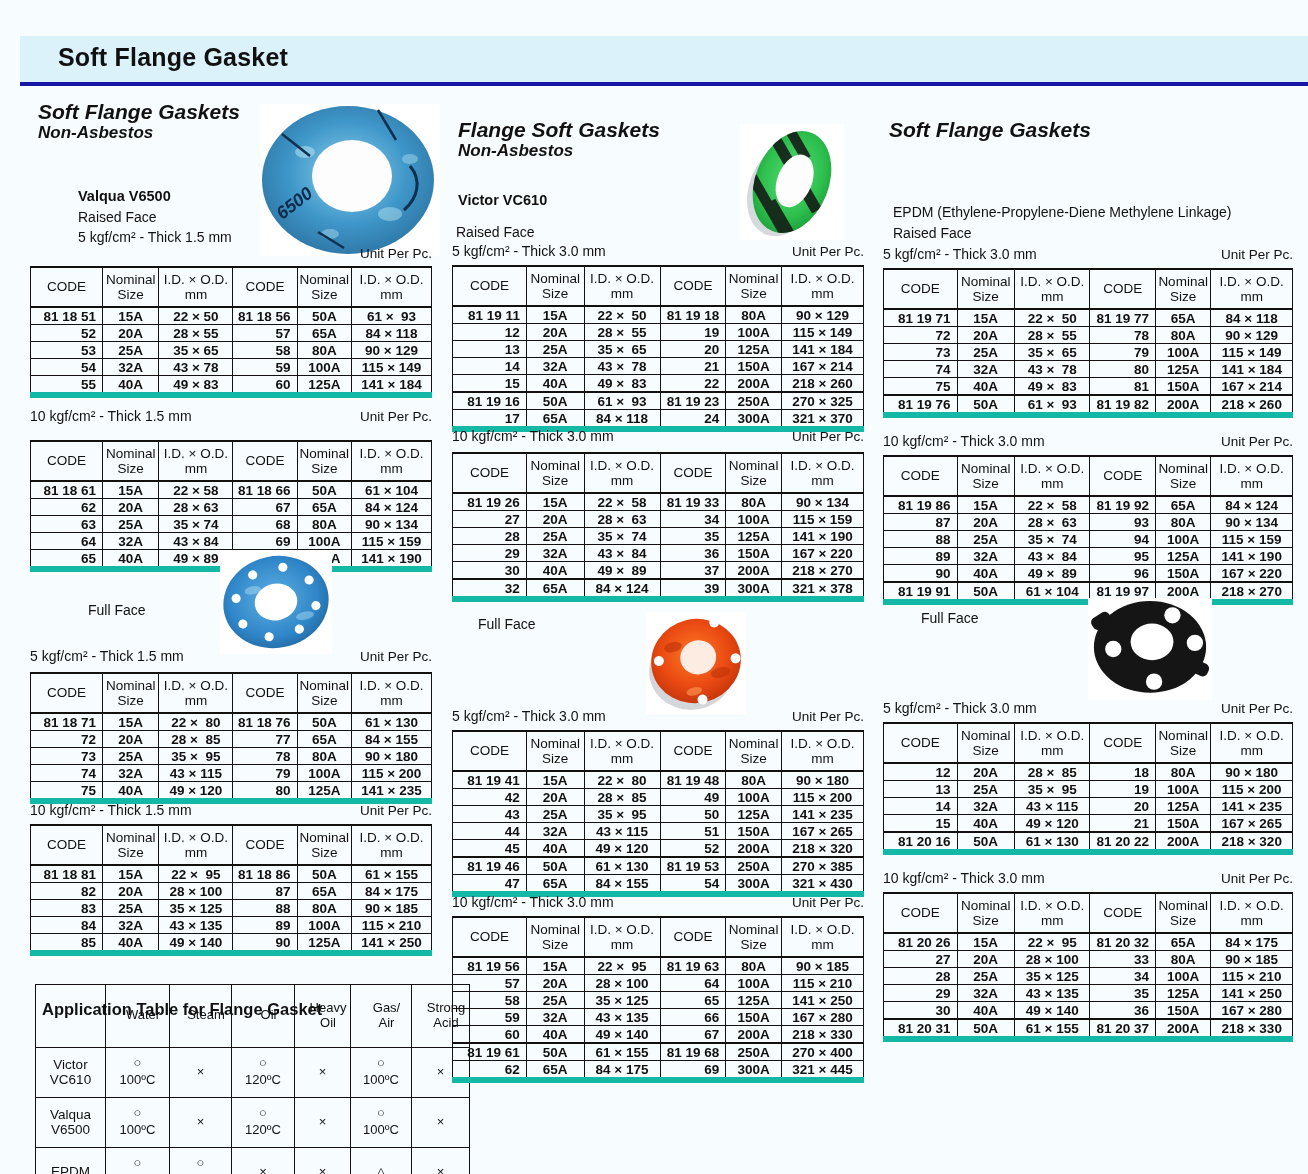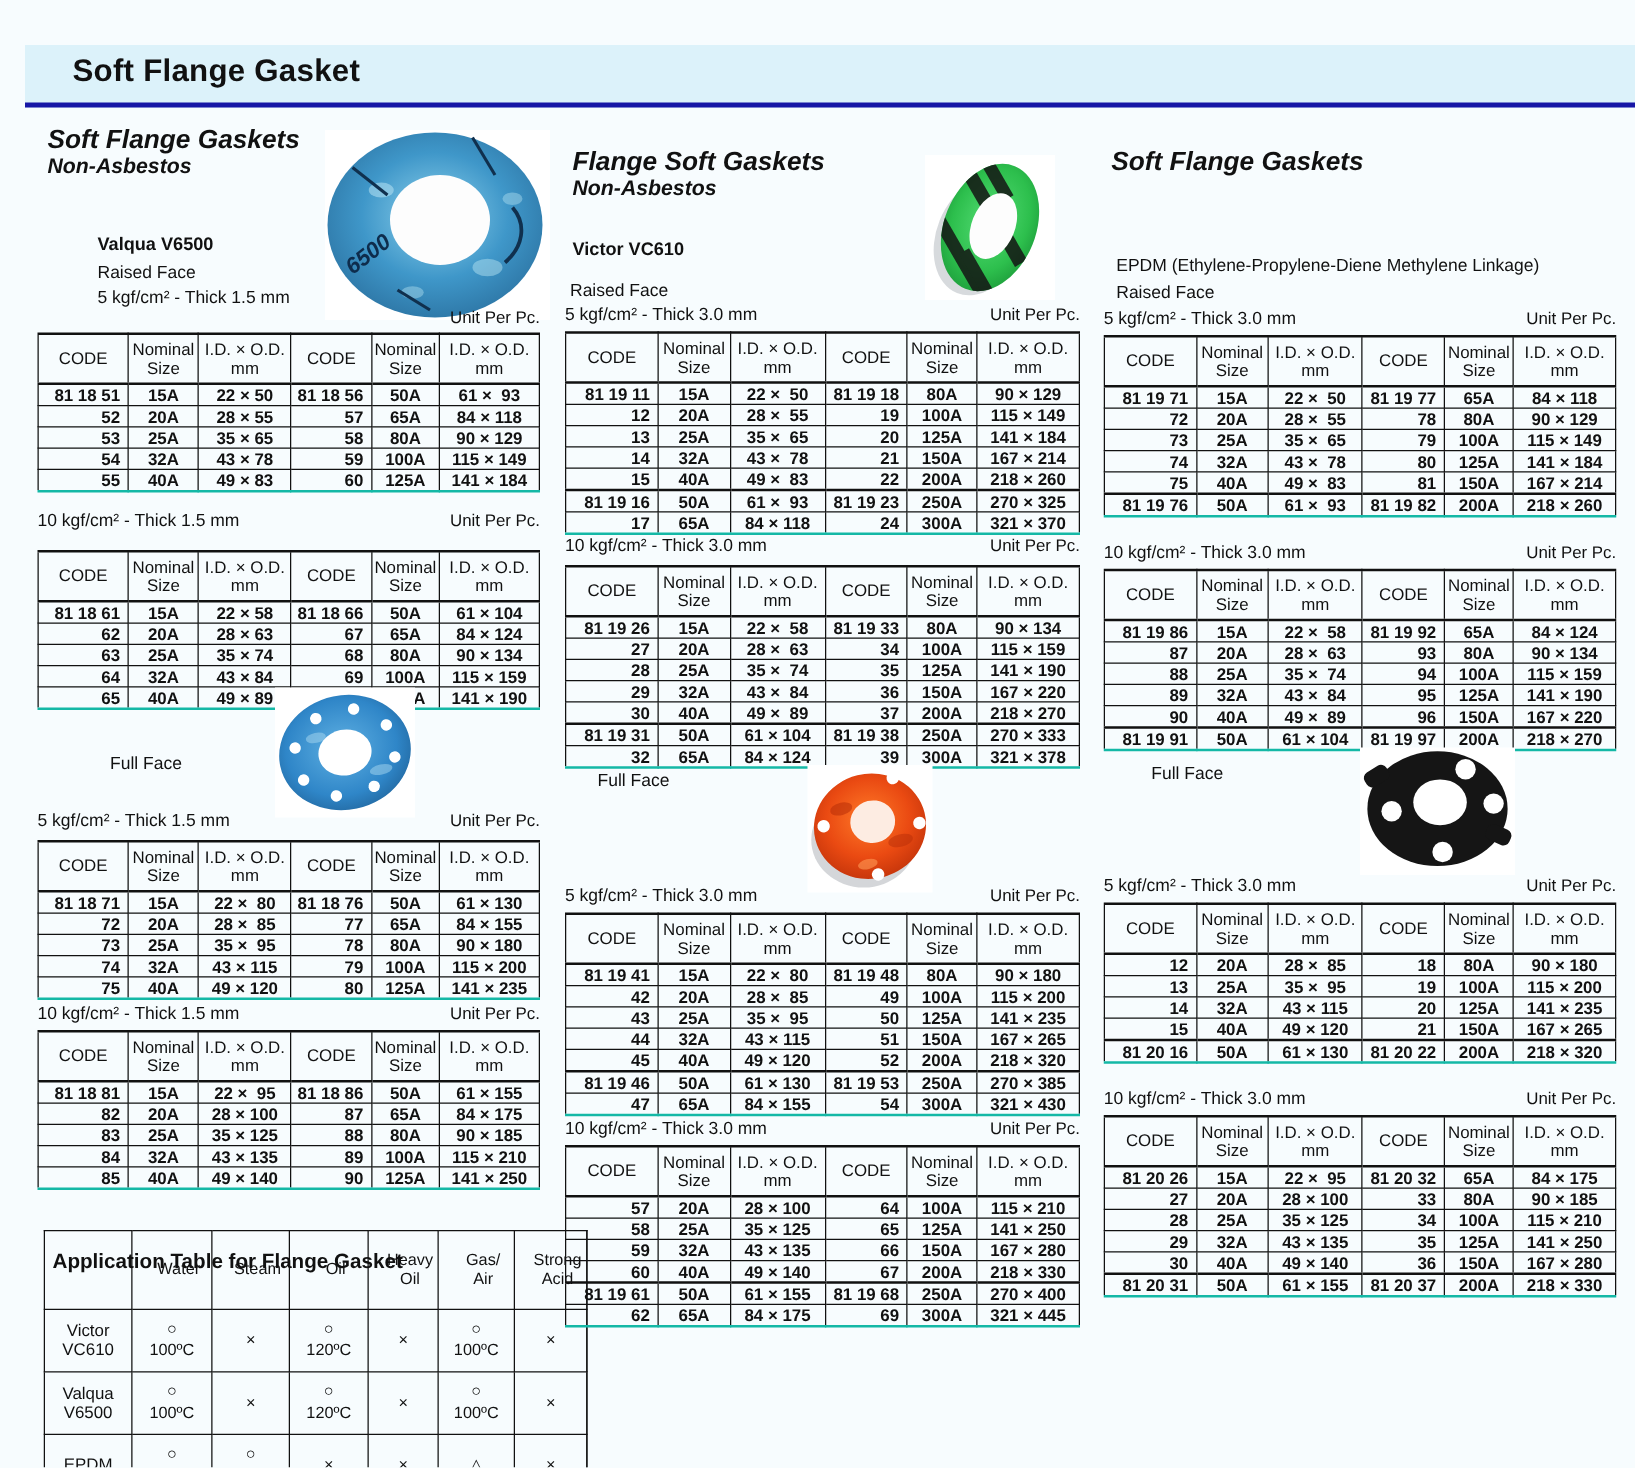--- a/index.html
+++ b/index.html
@@ -18,21 +18,21 @@
   .colSub{font-size:17px;font-weight:700;font-style:italic;line-height:1.2;}
   .pname{font-size:14.5px;font-weight:700;line-height:1.45;}
   .pline{font-size:14px;line-height:1.45;}
   .lrow{display:flex;justify-content:space-between;align-items:flex-end;width:100%;}
   .t-label{font-size:14px;}
   .unit{font-size:13.5px;}
   .ff{font-size:14px;}
   
   .dtable{border-collapse:collapse;width:100%;table-layout:fixed;background:transparent;}
   .dtable th,.dtable td{border:1px solid #111;overflow:hidden;}
-  .dtable{border-top:2px solid #111;border-bottom:2px solid #14b8a6;padding-left:43px;}
+  .dtable{border-top:2px solid #111;border-bottom:6px solid #14b8a6;padding-left:43px;}
   .dtable thead th{border-bottom:2px solid #111;font-weight:400;font-size:13.5px;line-height:1.12;padding:3px 0;text-align:center;white-space:pre-line;vertical-align:middle;height:32px;}
   .dtable td{font-size:13.5px;font-weight:700;height:16px;padding:0;white-space:pre;vertical-align:middle;}
   .dtable td.c0,.dtable td.c3{text-align:right;padding-right:6px;}
   .dtable td.c1,.dtable td.c4,.dtable td.c2,.dtable td.c5{text-align:center;}
   .dtable .c0{width:18%;}.dtable .c1{width:14%;}.dtable .c2{width:18.5%;}
   .dtable .c3{width:16%;}.dtable .c4{width:13.5%;}.dtable .c5{width:20%;}
   .dtable tbody.grp + tbody.grp tr:first-child td{border-top:2px solid #111;}
   
   .appTitle{font-size:16.5px;font-weight:700;}
   .atable{border-collapse:collapse;width:100%;table-layout:fixed;}
@@ -626,28 +626,20 @@
               <td class="c0">30</td>
               <td class="c1">40A</td>
               <td class="c2">49 ×  89</td>
               <td class="c3">37</td>
               <td class="c4">200A</td>
               <td class="c5">218 × 270</td>
             </tr>
           </tbody>
           <tbody class="grp">
             <tr>
-              <td class="c0">81 19 31</td>
-              <td class="c1">50A</td>
-              <td class="c2">61 × 104</td>
-              <td class="c3">81 19 38</td>
-              <td class="c4">250A</td>
-              <td class="c5">270 × 333</td>
-            </tr>
-            <tr>
               <td class="c0">32</td>
               <td class="c1">65A</td>
               <td class="c2">84 × 124</td>
               <td class="c3">39</td>
               <td class="c4">300A</td>
               <td class="c5">321 × 378</td>
             </tr>
           </tbody>
         </table>
       </div>
@@ -776,20 +768,28 @@
 mm</th>
               <th class="c3">CODE</th>
               <th class="c4">Nominal
 Size</th>
               <th class="c5">I.D. × O.D.
 mm</th>
             </tr>
           </thead>
           <tbody class="grp">
             <tr>
+              <td class="c0">81 19 56</td>
+              <td class="c1">15A</td>
+              <td class="c2">22 ×  95</td>
+              <td class="c3">81 19 63</td>
+              <td class="c4">80A</td>
+              <td class="c5">90 × 185</td>
+            </tr>
+            <tr>
               <td class="c0">57</td>
               <td class="c1">20A</td>
               <td class="c2">28 × 100</td>
               <td class="c3">64</td>
               <td class="c4">100A</td>
               <td class="c5">115 × 210</td>
             </tr>
             <tr>
               <td class="c0">58</td>
               <td class="c1">25A</td>

